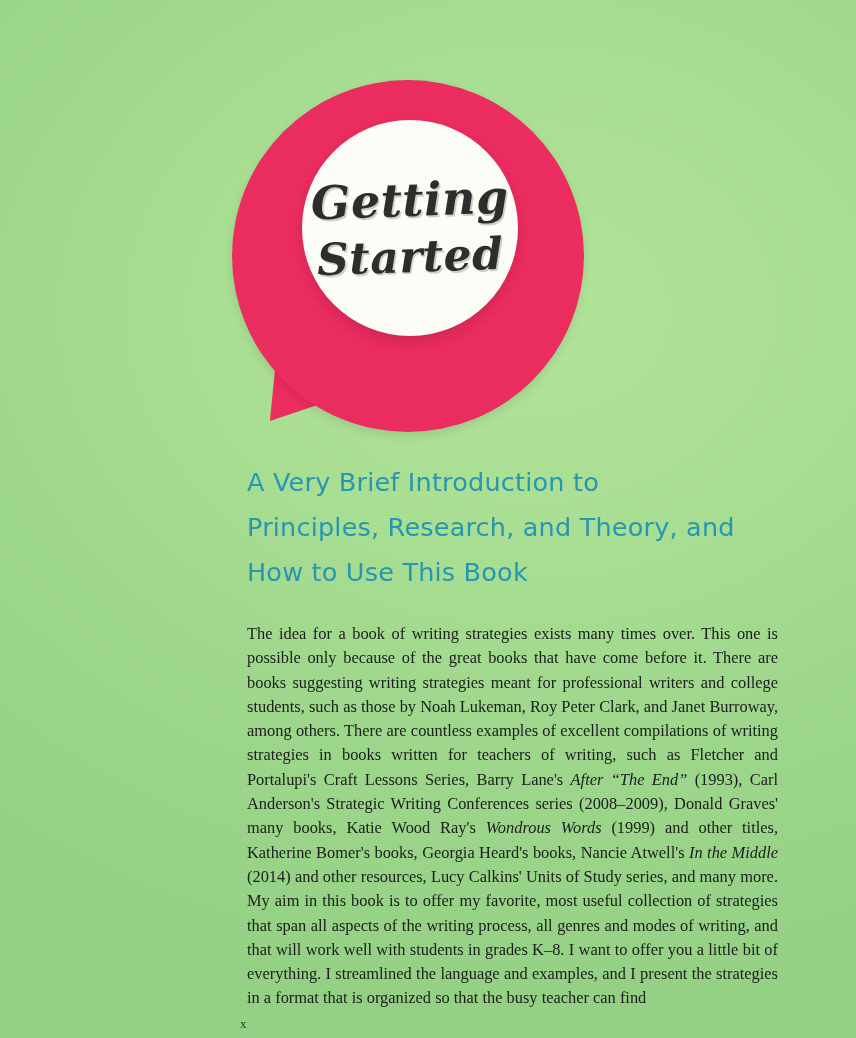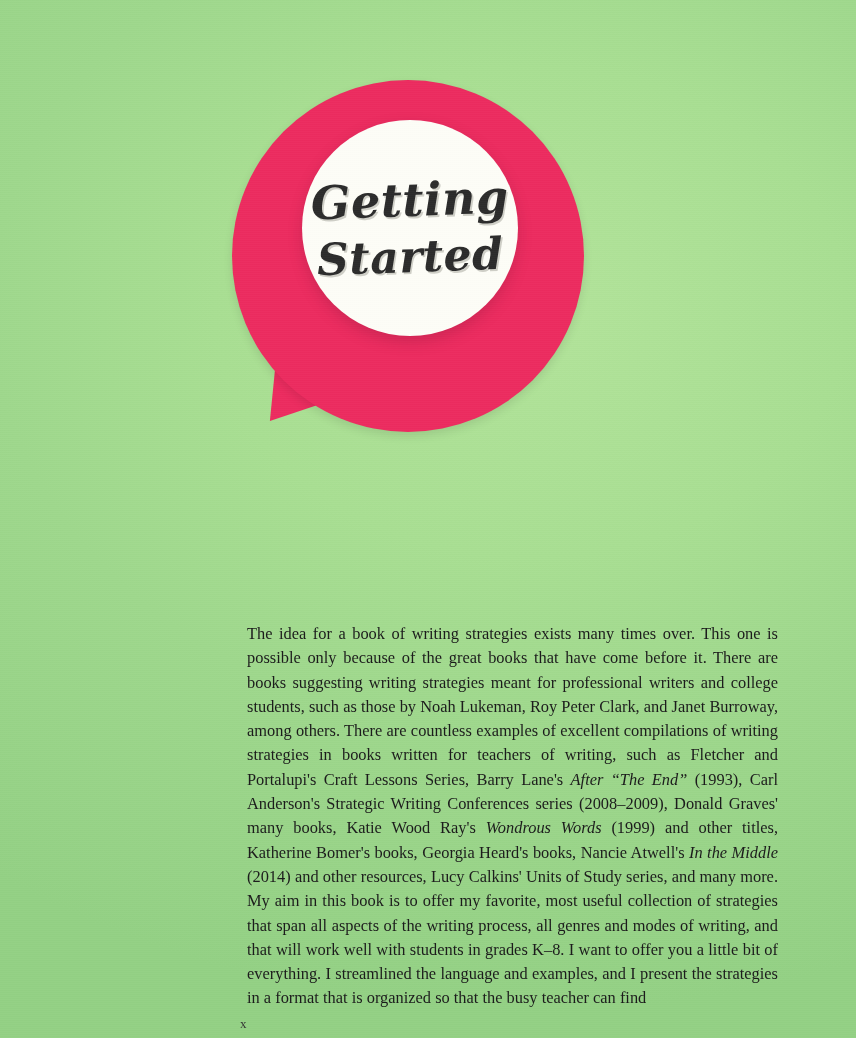--- a/index.html
+++ b/index.html
@@ -143,20 +143,25 @@
   <div class="bubble-wrap">
     <div class="bubble-tail"></div>
     <div class="bubble-circle"></div>
     <div class="bubble-inner"></div>
     <div class="bubble-text">
       <span class="l1">Getting</span>
       <span class="l2">Started</span>
     </div>
   </div>
 
+  <div class="headline">
+    <span class="hl-line">A Very Brief Introduction to</span>
+    <span class="hl-line">Principles, Research, and Theory, and</span>
+    <span class="hl-line">How to Use This Book</span>
+  </div>
 
   <div class="body-text">
     <p><span><span>The idea for a book of writing strategies exists many times over. This one is possible only because of the great books that have come before it. There are books suggesting writing strategies meant for professional writers and college students, such as those by Noah Lukeman, Roy Peter Clark, and Janet Burroway, among others. There are countless examples of excellent compilations of writing strategies in books written for teachers of writing, such as Fletcher and Portalupi's Craft Lessons Series, Barry Lane's </span><i>After “The End”</i><span> (1993), Carl Anderson's Strategic Writing Conferences series (2008–2009), Donald Graves' many books, Katie Wood Ray's </span><i>Wondrous Words</i><span> (1999) and other titles, Katherine Bomer's books, Georgia Heard's books, Nancie Atwell's </span><i>In the Middle</i><span> (2014) and other resources, Lucy Calkins' Units of Study series, and many more. My aim in this book is to offer my favorite, most useful collection of strategies that span all aspects of the writing process, all genres and modes of writing, and that will work well with students in grades K–8. I want to offer you a little bit of everything. I streamlined the language and examples, and I present the strategies in a format that is organized so that the busy teacher can find</span></span></p>
   </div>
 
   <div class="folio">x</div>
 
 </div>
 
 </body></html>

